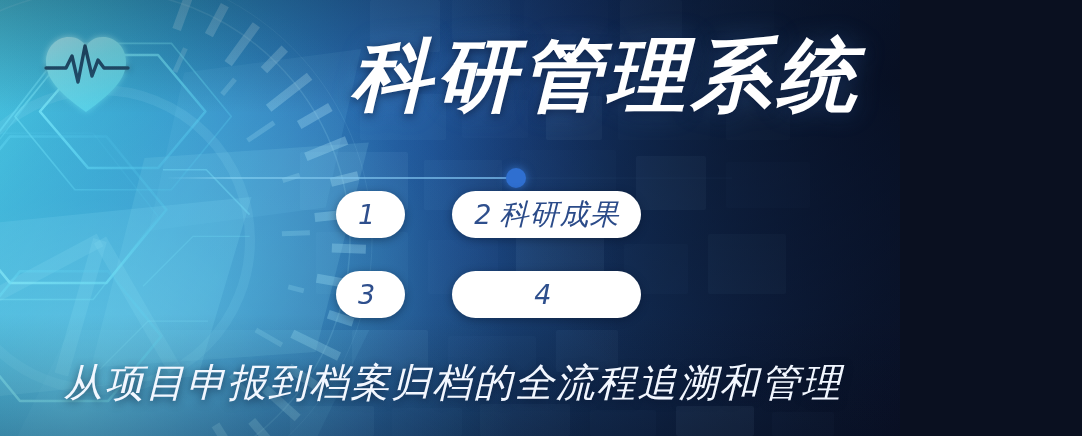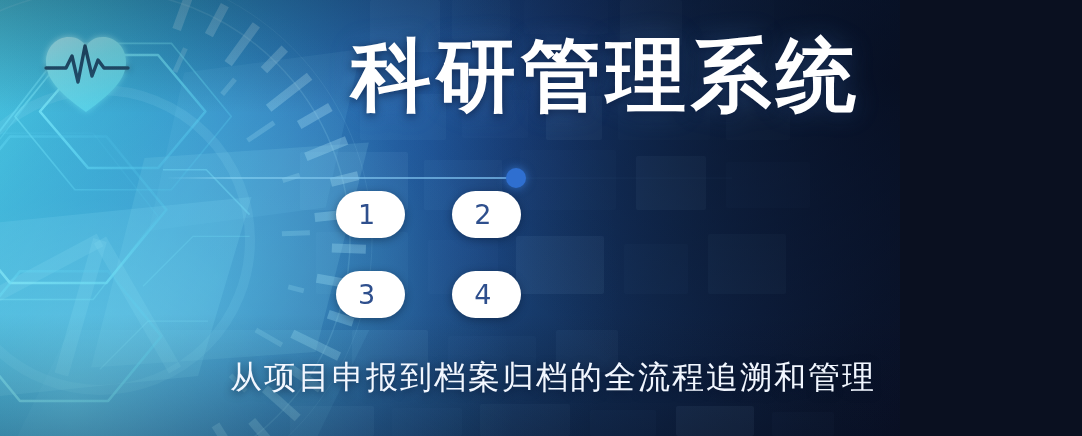--- a/index.html
+++ b/index.html
@@ -12,20 +12,21 @@
     font-family: "Liberation Sans", "DejaVu Sans", sans-serif;
   }
 
   
   #banner {
     position: relative;
     width: 900px;
     height: 436px;
     overflow: hidden;
     background: #000000;
+    font-style: italic;
   }
 
   
   .layer { position: absolute; inset: 0; }
 
   
   .bg-base {
     background:
       linear-gradient(118deg,
         #49c7e0 0%,
@@ -180,22 +181,22 @@
     font-weight: 500;
     color: #2b4b89;
     letter-spacing: 1px;
   }
 
   .subtitle {
     position: absolute;
     left: 0;
     right: 24px;
     top: 356px;
-    text-align: right;
-    font-size: 32px;
+    text-align: center;
+    font-size: 39px;
     font-weight: 500;
     letter-spacing: 2px;
     color: #f2f7ff;
     white-space: nowrap;
     text-shadow: 0 2px 8px rgba(6,16,40,0.70);
     padding-left: 30px;
   }
 </style>
 </head>
 <body>
@@ -393,20 +394,21 @@
     <div class="title">科研管理系统</div>
 
     <div class="pill-grid">
 
       <div class="pill">
         <span class="num">1</span>
       </div>
 
       <div class="pill">
         <span class="num">2</span>
+        <span class="txt">科研成果</span>
       </div>
 
       <div class="pill">
         <span class="num">3</span>
       </div>
 
       <div class="pill">
         <span class="num">4</span>
       </div>
 

